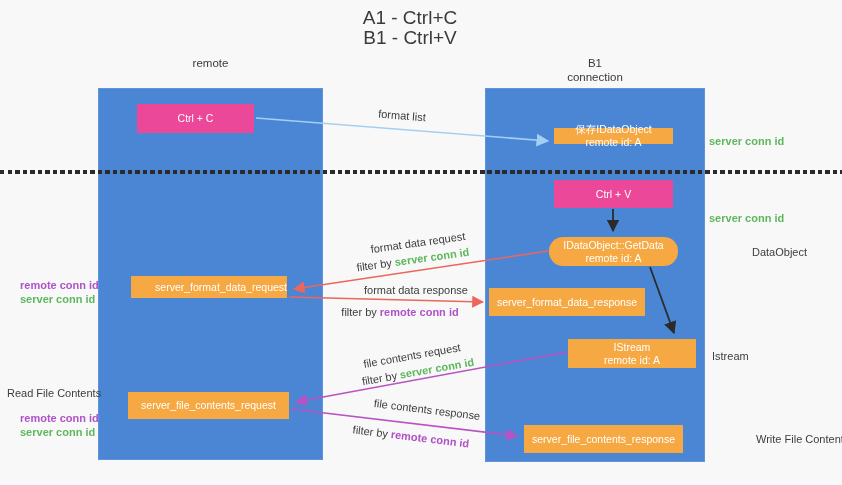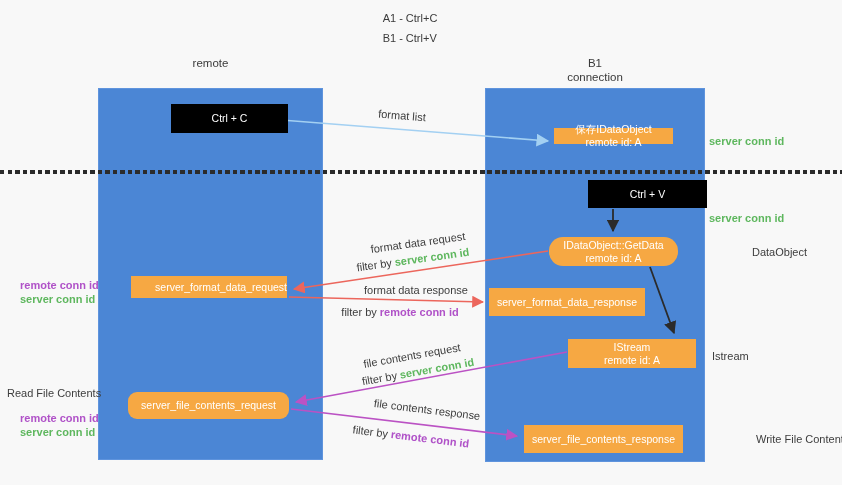--- a/index.html
+++ b/index.html
@@ -2,37 +2,37 @@
 <html><head>
 <meta charset="utf-8">
 <style>
   html,body{margin:0;padding:0;}
   .canvas{
     position:relative;width:842px;height:485px;background:#f8f8f8;
     font-family:"Liberation Sans",sans-serif;overflow:hidden;color:#3d3d3d;
   }
   .title{
     position:absolute;left:410px;top:8px;transform:translateX(-50%);
-    font-size:11px;line-height:20px;color:#3a3a3a;
+    font-size:19px;line-height:20px;text-align:center;color:#3a3a3a;
   }
   .col{position:absolute;background:#4b86d5;border:1px solid #5f94dd;box-sizing:border-box;}
   .col-left{left:98px;top:88px;width:225px;height:372px;}
   .col-right{left:485px;top:88px;width:220px;height:374px;}
   .hdr{position:absolute;top:56px;text-align:center;font-size:11.5px;line-height:14px;color:#3a3a3a;}
   .hdr-left{left:98px;width:225px;}
   .hdr-right{left:485px;width:220px;}
   .dots{
     position:absolute;left:0;top:170px;width:842px;height:4px;
     background:repeating-linear-gradient(90deg,#2b2b2b 0 4.5px,transparent 4.5px 7.5px);
   }
   .node{
     position:absolute;display:flex;flex-direction:column;align-items:center;justify-content:center;
     color:#fff;font-size:10.5px;line-height:13px;text-align:center;white-space:nowrap;box-sizing:border-box;
   }
-  .green-box{background:#000000;margin-left:34px;}
+  .green-box{background:#ec4899;}
   .orange-box{background:#f6a843;}
   svg.arrows{position:absolute;left:0;top:0;width:842px;height:485px;pointer-events:none;}
   .lbl{
     position:absolute;font-size:11px;line-height:13px;color:#3d3d3d;white-space:nowrap;
     transform-origin:center;text-align:center;
   }
   .g{color:#5eb75e;font-weight:bold;}
   .p{color:#b052c8;font-weight:bold;}
   .ann{position:absolute;font-size:11px;line-height:14px;white-space:nowrap;}
   .ann-green{color:#5eb75e;font-weight:bold;}
@@ -110,21 +110,21 @@
 
   <div class="node orange-box" style="left:489px;top:288px;width:156px;height:28px;">
     <div>server_format_data_response</div>
   </div>
 
   <div class="node orange-box" style="left:568px;top:339px;width:128px;height:29px;">
     <div>IStream</div>
     <div>remote id: A</div>
   </div>
 
-  <div class="node orange-box" style="left:128px;top:392px;width:161px;height:27px;border-radius:9px;">
+  <div class="node orange-box" style="left:128px;top:392px;width:161px;height:27px;">
     <div>server_file_contents_request</div>
   </div>
 
   <div class="node orange-box" style="left:524px;top:425px;width:159px;height:28px;">
     <div>server_file_contents_response</div>
   </div>
 
   <div class="lbl" style="left:402px;top:116px;transform:translate(-50%,-50%) rotate(4.5deg);">format list</div>
 
   <div class="lbl" style="left:418px;top:243px;transform:translate(-50%,-50%) rotate(-8deg);">format data request</div>

